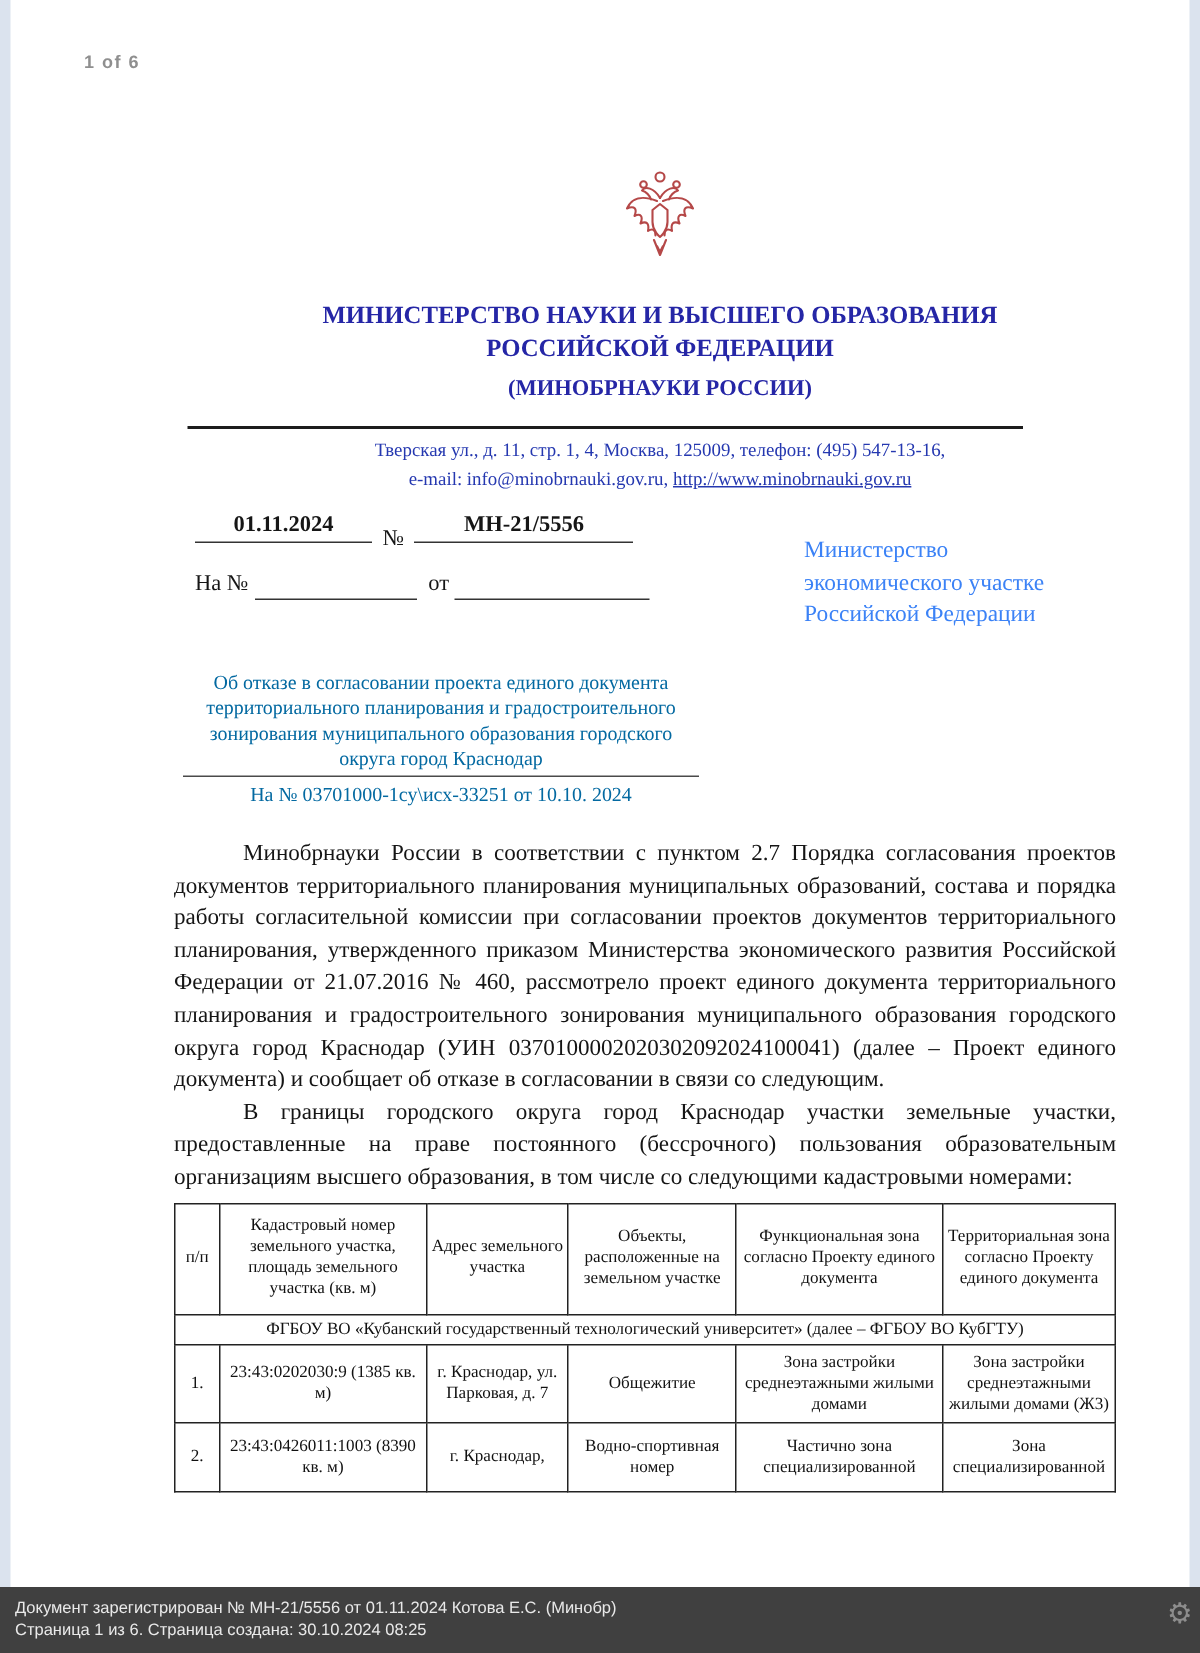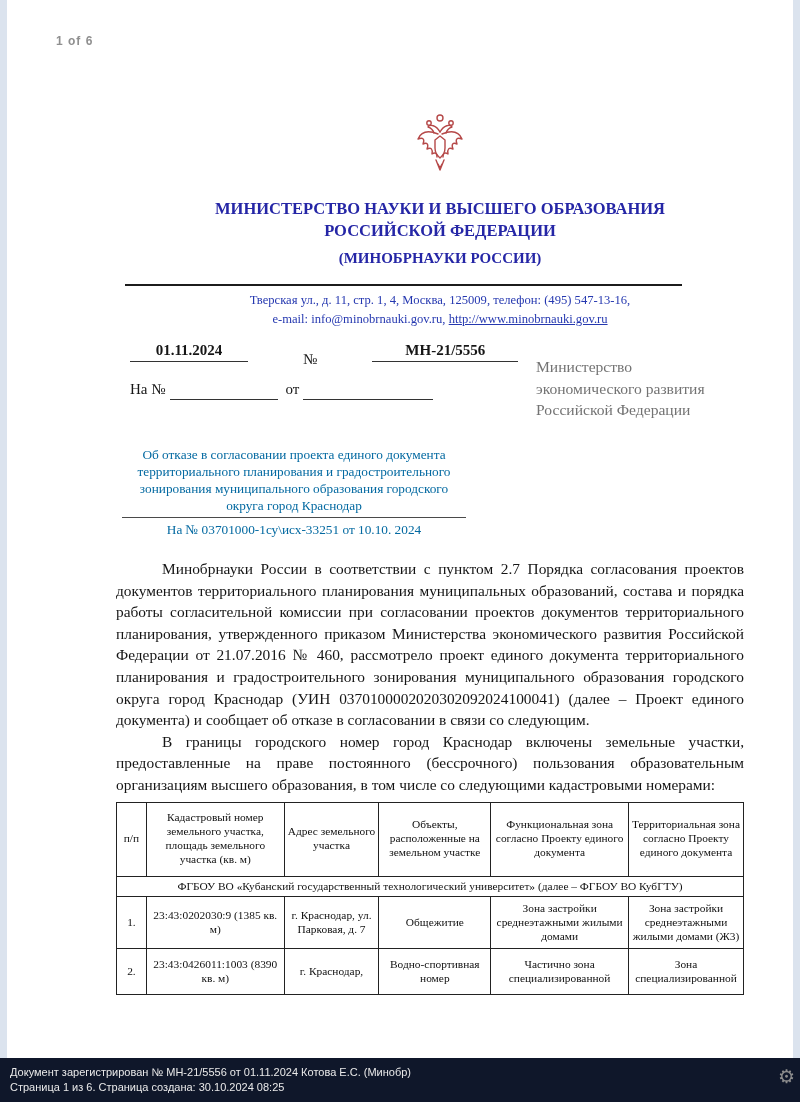--- a/index.html
+++ b/index.html
@@ -25,32 +25,32 @@
   .ministry-short{margin-top:8px;font-size:15px;font-weight:bold;color:#2526a6;}
 
   .head-rule{position:absolute;left:125px;top:284px;width:557px;border-top:2px solid #1c1c1c;}
 
   .contacts{
     position:absolute;left:150px;top:291px;width:580px;text-align:center;
     color:#2538b0;font-size:12.6px;line-height:19px;
   }
   .contacts a{color:#2538b0;text-decoration:underline;}
 
-  .ref-row{position:absolute;left:130px;top:342px;display:flex;align-items:flex-end;font-size:15px;gap:48px;}
+  .ref-row{position:absolute;left:130px;top:342px;display:flex;align-items:flex-end;font-size:15px;}
   .blank{border-bottom:1.5px solid #333;text-align:center;padding:0 4px 2px;}
   .blank.date{width:110px;font-weight:bold;}
   .blank.num{width:138px;font-weight:bold;}
   .blank.b1{width:100px;}
   .blank.b2{width:122px;}
   .num-sign{margin:0 7px;transform:translateY(6px);font-size:15px;}
   .ref-row2{position:absolute;left:130px;top:381px;display:flex;align-items:flex-end;font-size:15px;}
   .ref-row2 .lbl{padding:0 4px 2px 0;}
   .ref-row2 .lbl.ot{padding-left:8px;}
 
-  .recipient{position:absolute;left:536px;top:356px;font-size:15.6px;line-height:21.5px;color:#737373;}
+  .recipient{position:absolute;left:536px;top:356px;font-size:15.6px;line-height:21.5px;color:#3b82f6;}
 
   .subject{position:absolute;left:122px;top:446px;width:344px;font-size:13.3px;line-height:17px;color:#0369a1;text-align:center;}
   .subject-lines{padding-bottom:3px;border-bottom:1px solid #4a4a4a;}
   .subject-ref{margin-top:3px;}
 
   .docbody{
     position:absolute;left:116px;top:558px;width:628px;
     font-size:15.4px;line-height:21.6px;text-align:justify;color:#151515;
   }
   .docbody p{margin:0;text-indent:46px;}
@@ -60,21 +60,21 @@
   table.land th,table.land td{
     border:1px solid #222;text-align:center;vertical-align:middle;
     padding:3px 3px;font-weight:normal;
   }
   tr.hdr{height:74px;}
   tr.grp{height:20px;}
   tr.r1{height:52px;}
   tr.r2{height:46px;}
 
   .footer{
-    position:absolute;left:0;right:0;bottom:0;height:44px;background:#0f172a;
+    position:absolute;left:0;right:0;bottom:0;height:44px;background:#404040;
     color:#e9e9e9;font-family:"Liberation Sans",sans-serif;font-size:11px;
     line-height:15px;padding:7px 10px;box-sizing:border-box;
   }
   .footer-icon{position:absolute;right:5px;top:11px;font-size:19px;color:#8d8d8d;}
 </style>
 </head>
 <body>
 
 <div class="side-strip left"></div>
 <div class="side-strip right"></div>
@@ -122,37 +122,37 @@
 
 <div class="ref-row2">
   <span class="lbl">На №</span>
   <span class="blank b1"></span>
   <span class="lbl ot">от</span>
   <span class="blank b2"></span>
 </div>
 
 <div class="recipient">
   <div>Министерство</div>
-  <div>экономического развития</div>
+  <div>экономического участке</div>
   <div>Российской Федерации</div>
 </div>
 
 <div class="subject">
   <div class="subject-lines">
     <div>Об отказе в согласовании проекта единого документа</div>
     <div>территориального планирования и градостроительного</div>
     <div>зонирования муниципального образования городского</div>
     <div>округа город Краснодар</div>
   </div>
   <div class="subject-ref">На № 03701000-1су\исх-33251 от 10.10. 2024</div>
 </div>
 
 <div class="docbody">
   <p>Минобрнауки России в соответствии с пунктом 2.7 Порядка согласования проектов документов территориального планирования муниципальных образований, состава и порядка работы согласительной комиссии при согласовании проектов документов территориального планирования, утвержденного приказом Министерства экономического развития Российской Федерации от 21.07.2016 № 460, рассмотрело проект единого документа территориального планирования и градостроительного зонирования муниципального образования городского округа город Краснодар (УИН 0370100002020302092024100041) (далее – Проект единого документа) и сообщает об отказе в согласовании в связи со следующим.</p>
-  <p>В границы городского номер город Краснодар включены земельные участки, предоставленные на праве постоянного (бессрочного) пользования образовательным организациям высшего образования, в том числе со следующими кадастровыми номерами:</p>
+  <p>В границы городского округа город Краснодар участки земельные участки, предоставленные на праве постоянного (бессрочного) пользования образовательным организациям высшего образования, в том числе со следующими кадастровыми номерами:</p>
 
   <table class="land">
     <colgroup>
       <col style="width:30px">
         <col style="width:138px">
         <col style="width:95px">
       <col style="width:112px">
         <col style="width:138px">
         <col style="width:115px">
     </colgroup>

